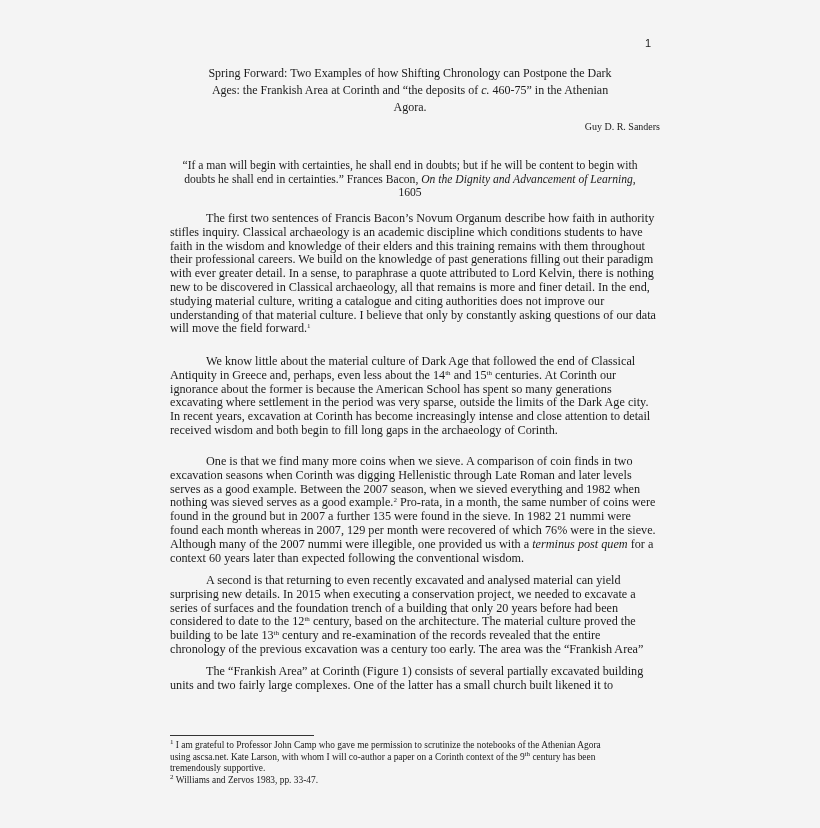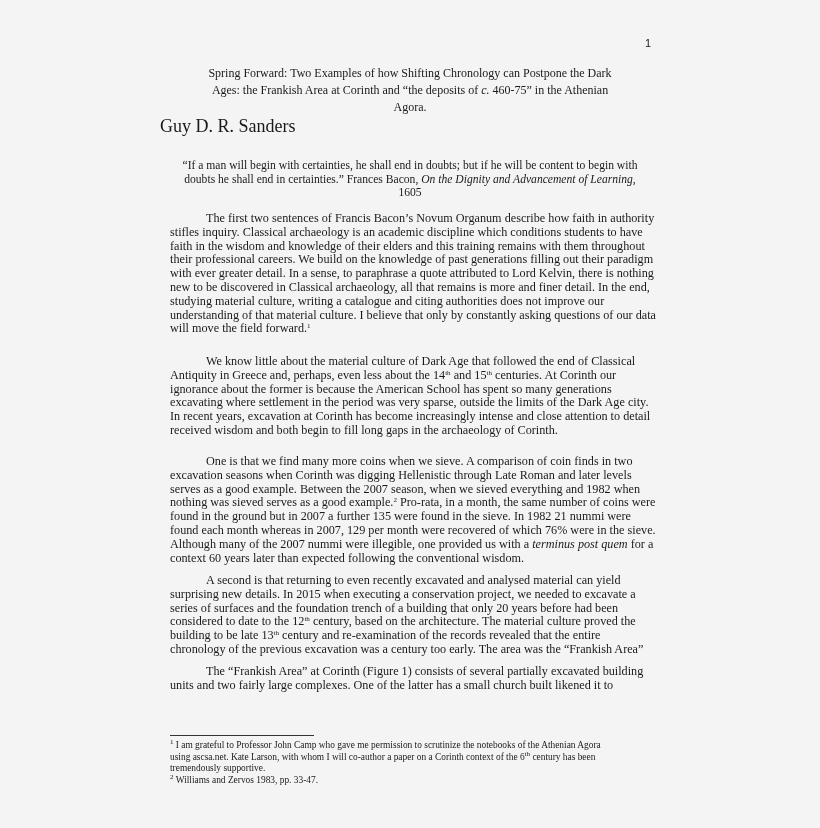--- a/index.html
+++ b/index.html
@@ -16,21 +16,21 @@
     font-size: 11px; color: #222;
   }
   .title {
     position: absolute; left: 160px; top: 65px; width: 500px;
     text-align: center; font-size: 12px; line-height: 17px;
     margin: 0; font-weight: normal;
   }
   .title .line { display: block; white-space: nowrap; }
   .author {
     position: absolute; left: 160px; top: 119px; width: 500px;
-    text-align: left; font-size: 18px; line-height: 15px;
+    text-align: right; font-size: 10px; line-height: 15px;
   }
   .epigraph {
     position: absolute; left: 160px; top: 159px; width: 500px;
     text-align: center; font-size: 11.6px; line-height: 13.5px;
   }
   .epigraph .line { display: block; white-space: nowrap; }
   .body-text { position: absolute; left: 170px; width: 490px; }
   .para { font-size: 12.2px; line-height: 13.8px; margin: 0; }
   .para .line { display: block; white-space: nowrap; }
   .para .line.indent { padding-left: 36px; }
@@ -118,16 +118,16 @@
   <p class="para">
     <span class="line indent">The “Frankish Area” at Corinth (Figure 1) consists of several partially excavated building</span>
     <span class="line">units and two fairly large complexes. One of the latter has a small church built likened it to</span>
   </p>
 </div>
 
 <div class="footnote-rule"></div>
 
 <div class="footnotes">
   <span class="line"><sup>1</sup><span> I am grateful to Professor John Camp who gave me permission to scrutinize the notebooks of the Athenian Agora</span></span>
-  <span class="line"><span>using ascsa.net. Kate Larson, with whom I will co-author a paper on a Corinth context of the 6</span><sup>th</sup><span> century has been</span></span>
+  <span class="line"><span>using ascsa.net. Kate Larson, with whom I will co-author a paper on a Corinth context of the 9</span><sup>th</sup><span> century has been</span></span>
   <span class="line">tremendously supportive.</span>
   <span class="line"><sup>2</sup><span> Williams and Zervos 1983, pp. 33-47.</span></span>
 </div>
 
 </body></html>

